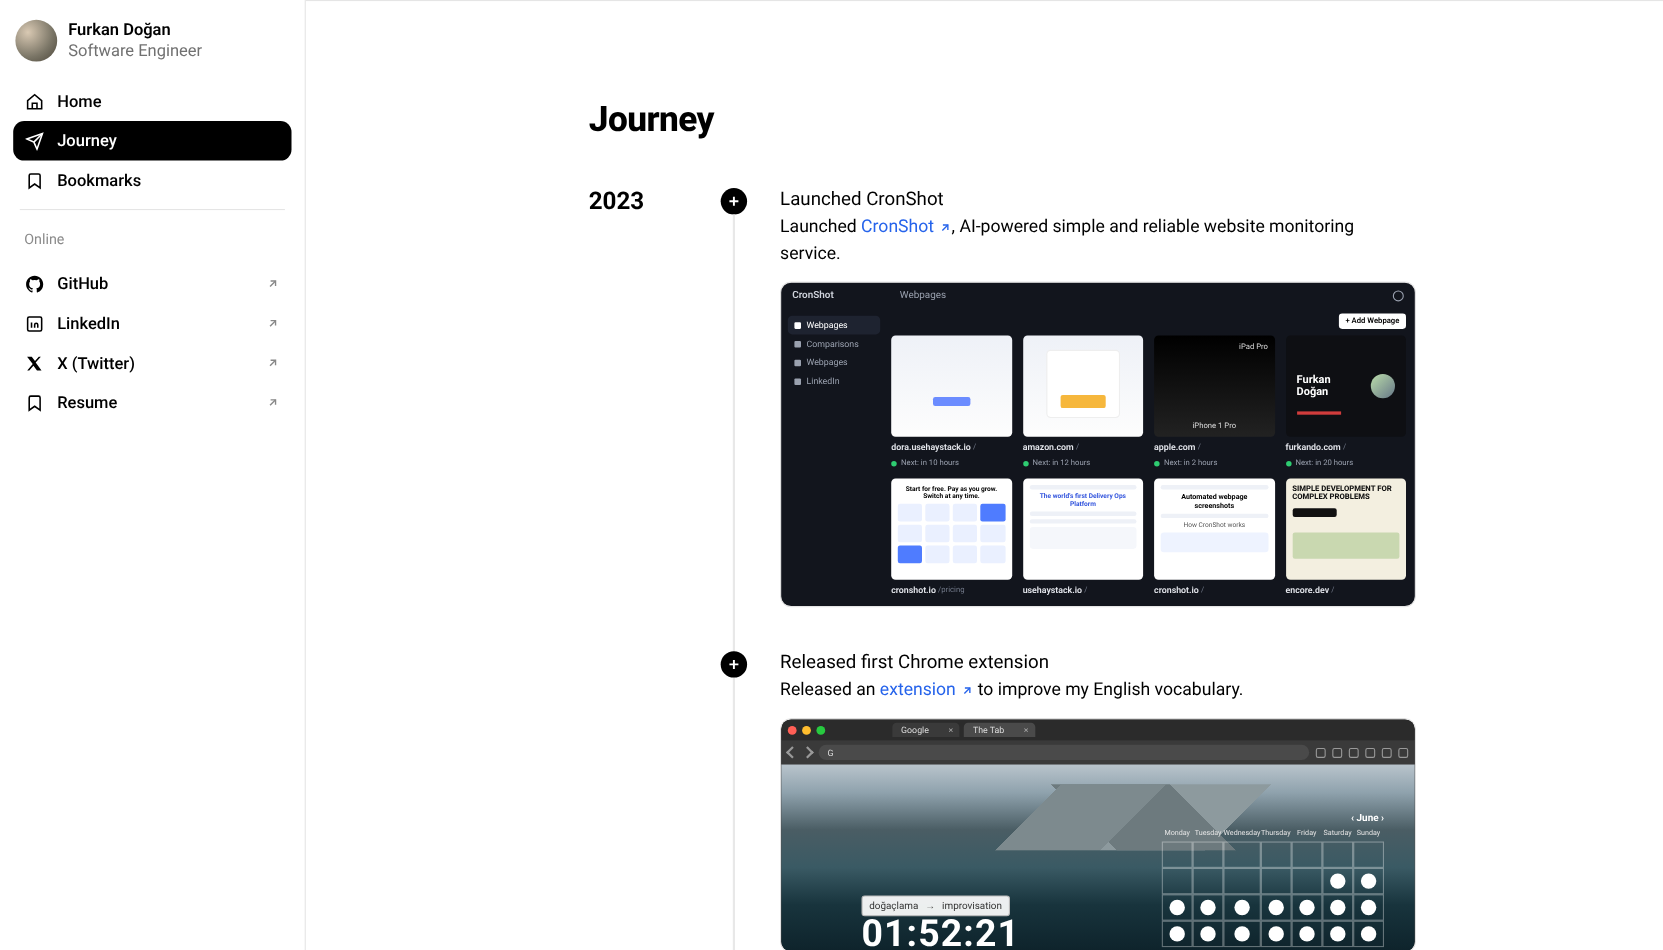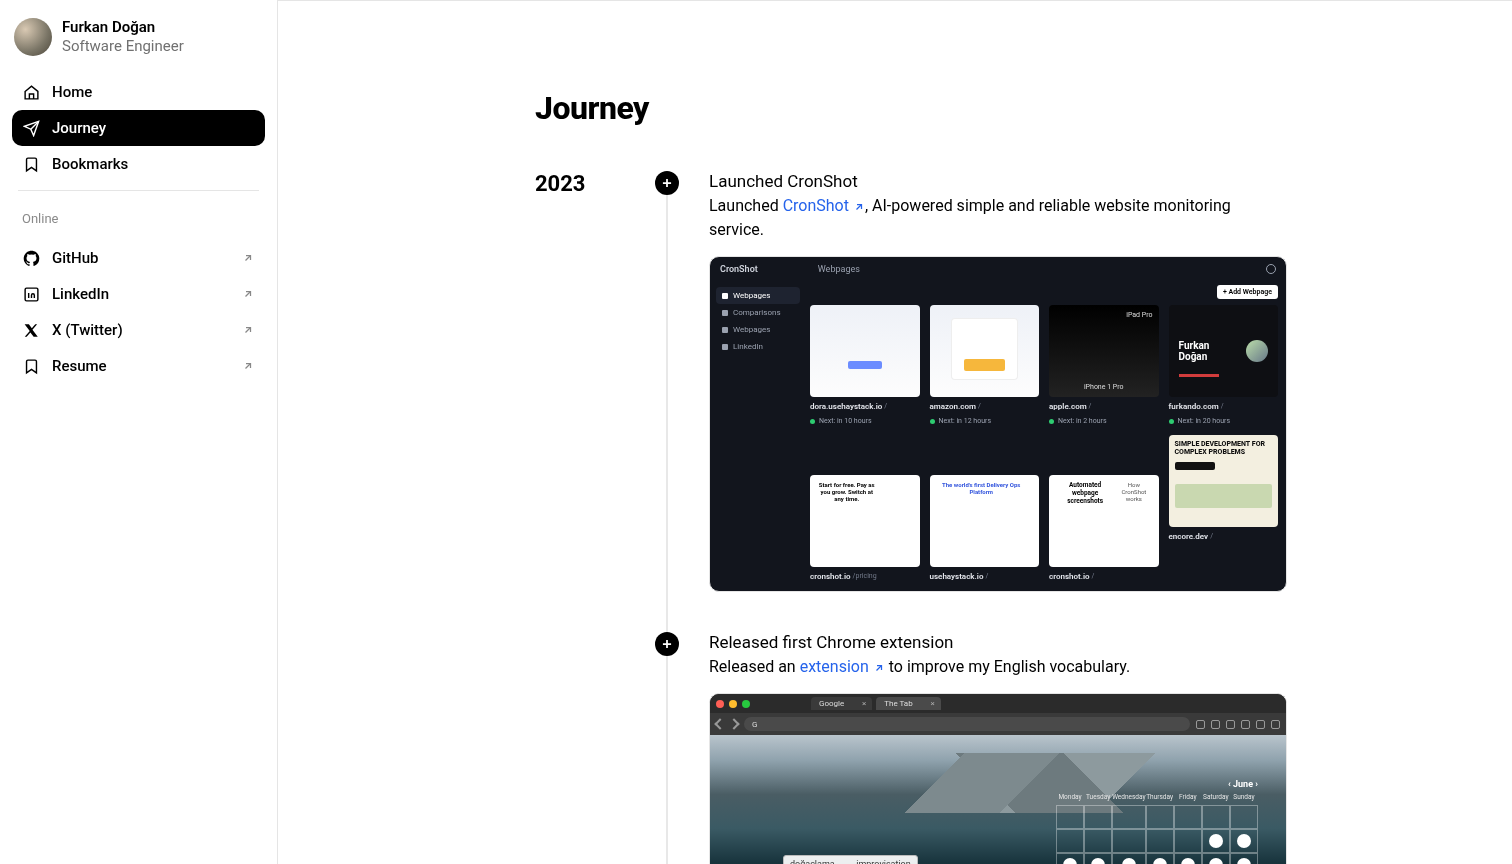--- a/index.html
+++ b/index.html
@@ -115,21 +115,21 @@
     .cron-card {}
     .cron-thumb { height: 92px; border-radius:4px; background: linear-gradient(180deg,#eef1f7,#fdfdfd); position:relative; overflow:hidden;}
     .cron-thumb.dark { background: linear-gradient(180deg,#000,#222); }
     .cron-thumb.center::after { content:""; position:absolute; left:50%; top:65%; transform:translate(-50%,-50%); width:34px; height:8px; background:#6b8cff; border-radius:2px;}
     .cron-thumb.amazon::before{content:"";position:absolute;left:22px;right:22px;top:14px;bottom:18px;background:#fff;border-radius:3px;box-shadow:0 0 0 1px #eee;}
     .cron-thumb.amazon::after{content:"";position:absolute;left:34px;right:34px;top:54px;height:12px;background:#f6b73c;border-radius:2px;}
     .cron-thumb.furkan { background:#0e0f13; display:flex; align-items:center; gap:6px; padding:0 10px;}
     .cron-thumb.furkan .fn-name{ color:#fff; font-size:10px; font-weight:700;}
     .cron-thumb.furkan .fn-av{ width:22px;height:22px;border-radius:50%;background:linear-gradient(135deg,#bda,#678);margin-left:auto;}
     .cron-thumb.furkan .fn-bar{ position:absolute; bottom:20px; left:10px; width:40px; height:3px; background:#d13c3c;}
-    .cron-thumb.wide { background:#fff; display:flex; flex-direction:row; padding:6px; gap:3px;margin-top:40px;}
+    .cron-thumb.wide { background:#fff; display:flex; flex-direction:column; padding:6px; gap:3px;}
     .cron-thumb.wide .tline { height:4px; background:#eef1f7; border-radius:2px;}
     .cron-thumb.wide .hrow{ display:flex; gap:3px; }
     .cron-thumb.wide .hrow div{ flex:1; height:16px; background:#eaf0ff; border-radius:2px;}
     .cron-thumb.encore{ background:#f3efe0; padding:6px;}
     .cron-thumb.encore .h{ font-size:7px; font-weight:800; line-height:1.1; color:#111;}
     .cron-meta { display:flex; flex-direction:row; gap:2px; margin-top:5px; }
     .cron-meta .u{ color:#e6e8ee; font-size:8px; font-weight:600;}
     .cron-meta .s{ color:#737a8a; font-size:7px;}
     .cron-next { color:#9aa1af; font-size:7px; margin-top:6px; display:flex; align-items:center; gap:4px;}
     .cron-next .d{ width:5px;height:5px;border-radius:50%;background:#2ecc71;}

